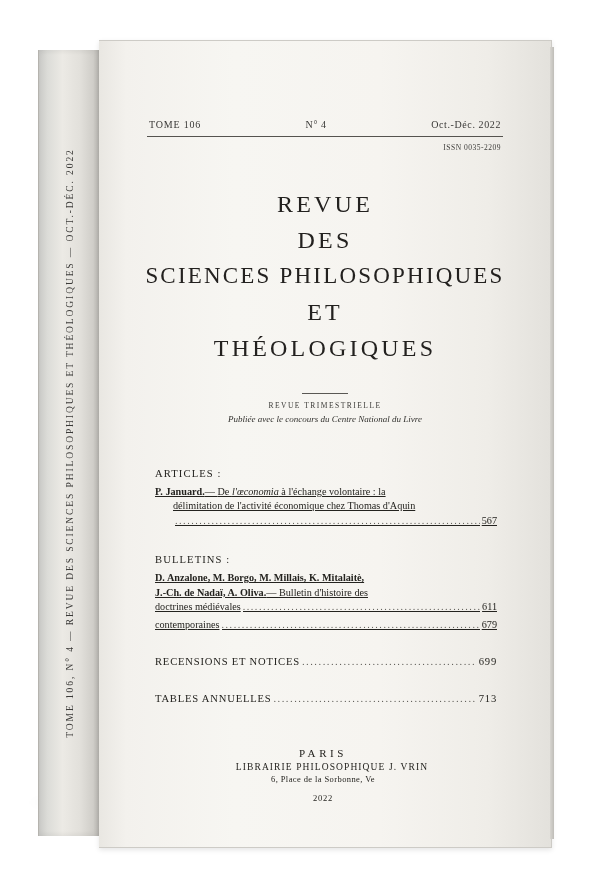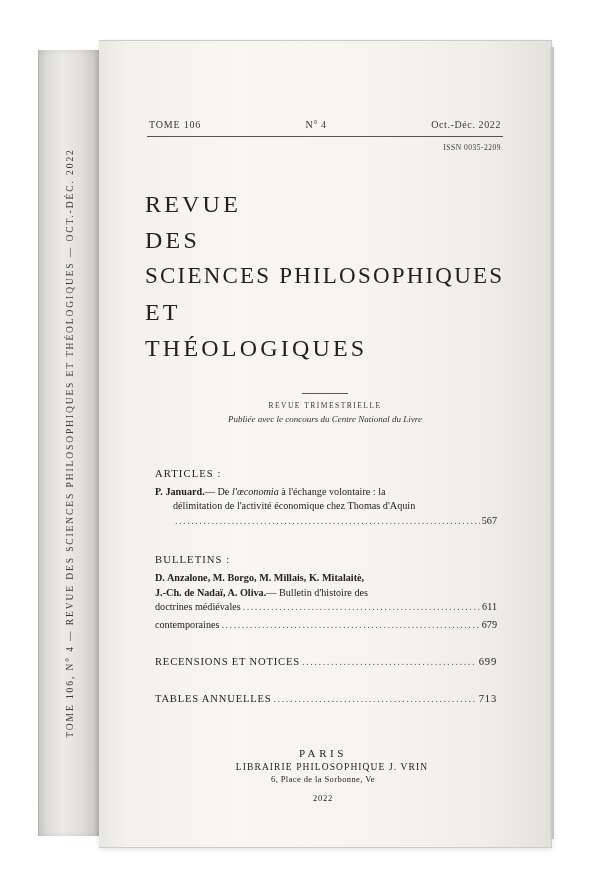--- a/index.html
+++ b/index.html
@@ -127,20 +127,21 @@
   }
   .issn {
     text-align: right;
     font-size: 7.5px;
     letter-spacing: 0.5px;
     color: #3d3c39;
     padding-right: 4px;
   }
 
   .title-block {
+    text-align: center;
     margin-top: 34px;
     color: #23211f;
   }
   .title-line {
     font-size: 24px;
     letter-spacing: 3.2px;
     line-height: 1.52;
     font-family: "Liberation Serif", serif;
   }
   .title-line.l3 { font-size: 23px; letter-spacing: 2.2px; }
@@ -175,21 +176,21 @@
     color: #24231f;
   }
   .toc-head {
     font-variant: small-caps;
     letter-spacing: 1.1px;
     font-size: 10.6px;
     margin-bottom: 4px;
   }
   .toc-head.second { margin-top: 24px; }
 
-  .entry { margin-bottom: 3px; }
+  .entry { margin-bottom: 3px; text-decoration: underline; }
   .entry .author { font-weight: bold; }
   .entry .ital { font-style: italic; }
 
   .line-with-page {
     display: flex;
     align-items: baseline;
   }
   .line-with-page .txt { white-space: nowrap; }
   .line-with-page .fill {
     flex: 1 1 auto;

